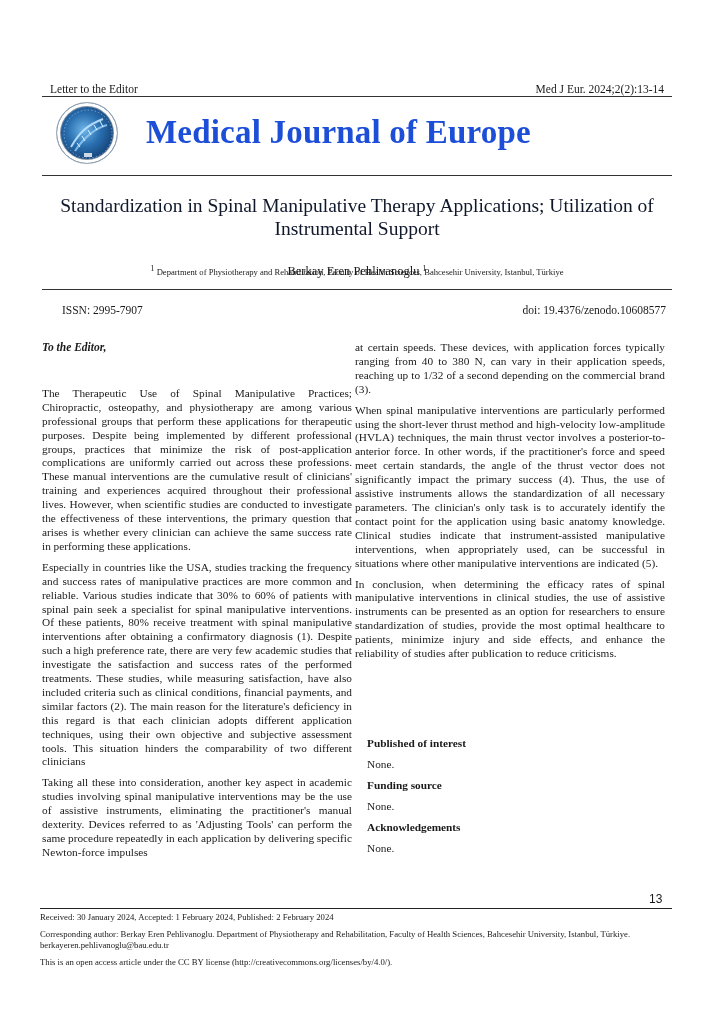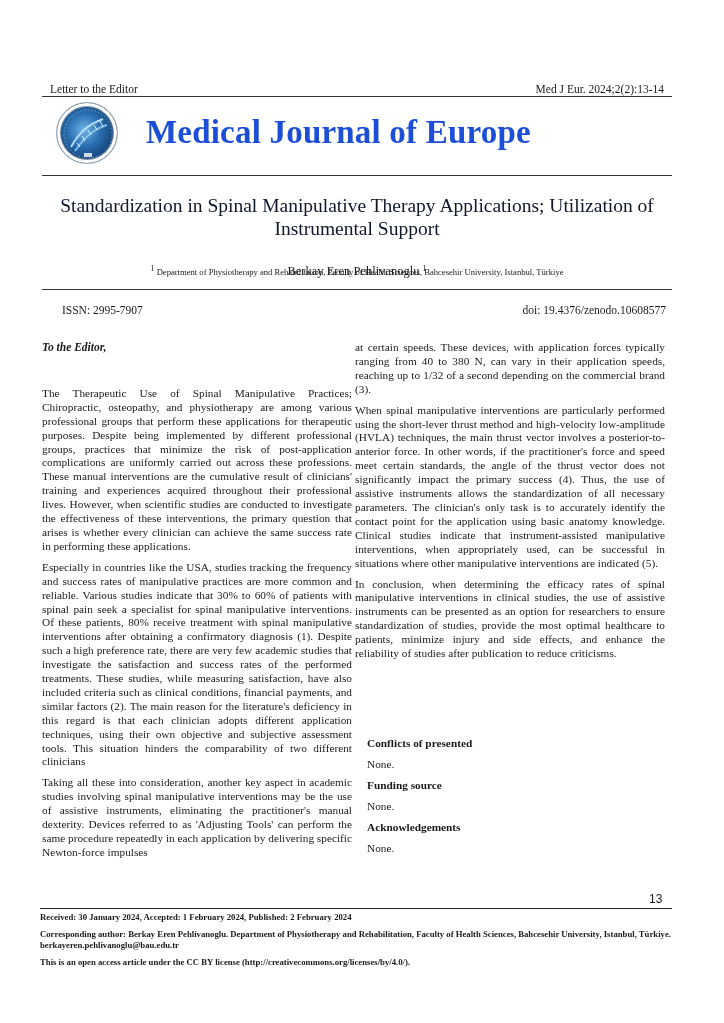--- a/index.html
+++ b/index.html
@@ -71,21 +71,21 @@
     .decl-head { font-weight: bold; line-height: 14px; margin-bottom: 7px; }
     .decl-body { line-height: 14px; margin-bottom: 7px; }
 
     .page-number {
       position: absolute; left: 649px; top: 892px;
       font-family: "Liberation Sans", "DejaVu Sans", sans-serif; font-size: 12px;
     }
     .footer {
       position: absolute; left: 40px; top: 908px; width: 632px;
       border-top: 1.5px solid #222;
-      font-size: 8.7px; line-height: 11px; padding-top: 3px; font-weight: bold;
+      font-size: 8.7px; line-height: 11px; padding-top: 3px;
     }
     .footer p { margin-bottom: 6px; }
   </style>
 </head>
 <body>
 
 <div class="page">
 
   <div class="running-head">
     <span>Letter to the Editor</span>
@@ -133,21 +133,21 @@
     <p>Taking all these into consideration, another key aspect in academic studies involving spinal manipulative interventions may be the use of assistive instruments, eliminating the practitioner's manual dexterity. Devices referred to as 'Adjusting Tools' can perform the same procedure repeatedly in each application by delivering specific Newton-force impulses</p>
   </div>
 
   <div class="col col-right">
     <p>at certain speeds. These devices, with application forces typically ranging from 40 to 380 N, can vary in their application speeds, reaching up to 1/32 of a second depending on the commercial brand (3).</p>
     <p>When spinal manipulative interventions are particularly performed using the short-lever thrust method and high-velocity low-amplitude (HVLA) techniques, the main thrust vector involves a posterior-to-anterior force. In other words, if the practitioner's force and speed meet certain standards, the angle of the thrust vector does not significantly impact the primary success (4). Thus, the use of assistive instruments allows the standardization of all necessary parameters. The clinician's only task is to accurately identify the contact point for the application using basic anatomy knowledge. Clinical studies indicate that instrument-assisted manipulative interventions, when appropriately used, can be successful in situations where other manipulative interventions are indicated (5).</p>
     <p>In conclusion, when determining the efficacy rates of spinal manipulative interventions in clinical studies, the use of assistive instruments can be presented as an option for researchers to ensure standardization of studies, provide the most optimal healthcare to patients, minimize injury and side effects, and enhance the reliability of studies after publication to reduce criticisms.</p>
   </div>
 
   <div class="declarations">
-    <div class="decl-head">Conflicts of presented</div>
+    <div class="decl-head">Published of interest</div>
     <div class="decl-body">None.</div>
     <div class="decl-head">Funding source</div>
     <div class="decl-body">None.</div>
     <div class="decl-head">Acknowledgements</div>
     <div class="decl-body">None.</div>
   </div>
 
   <div class="page-number">13</div>
 
   <div class="footer">

